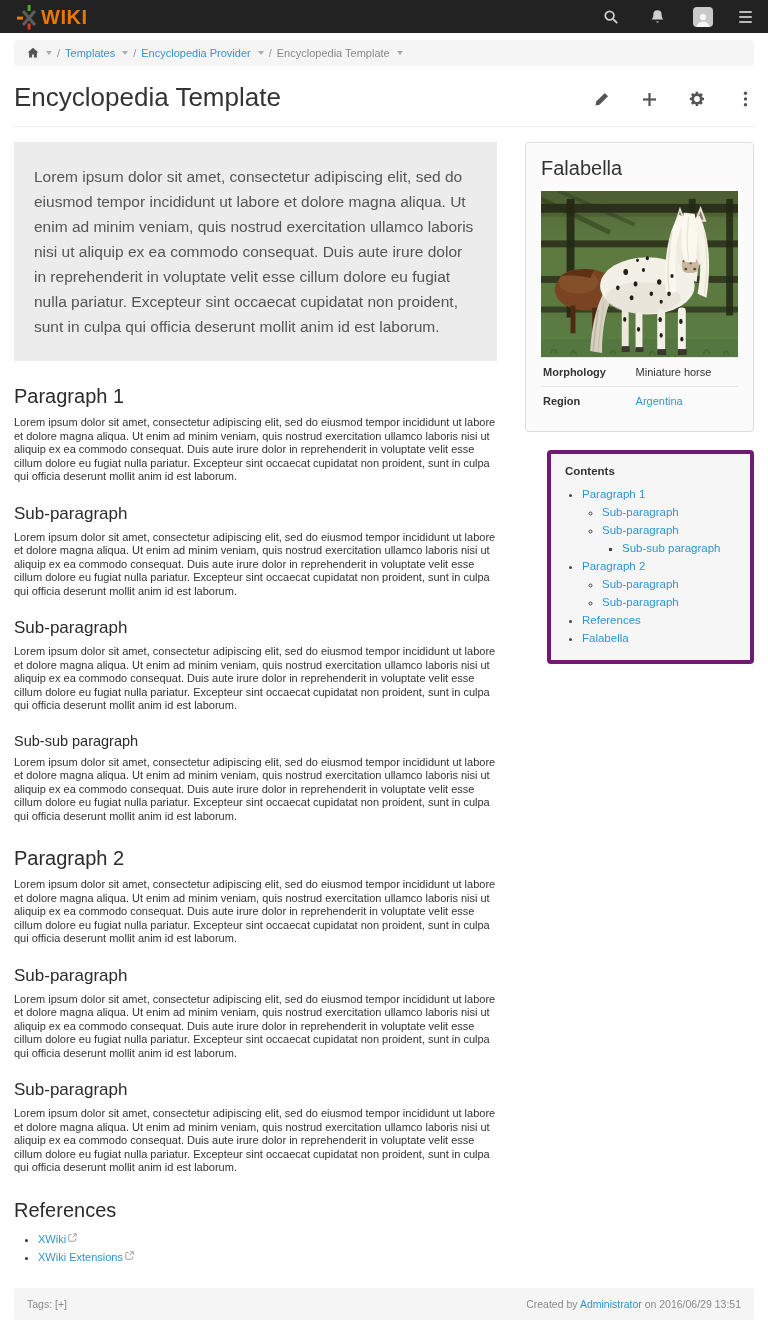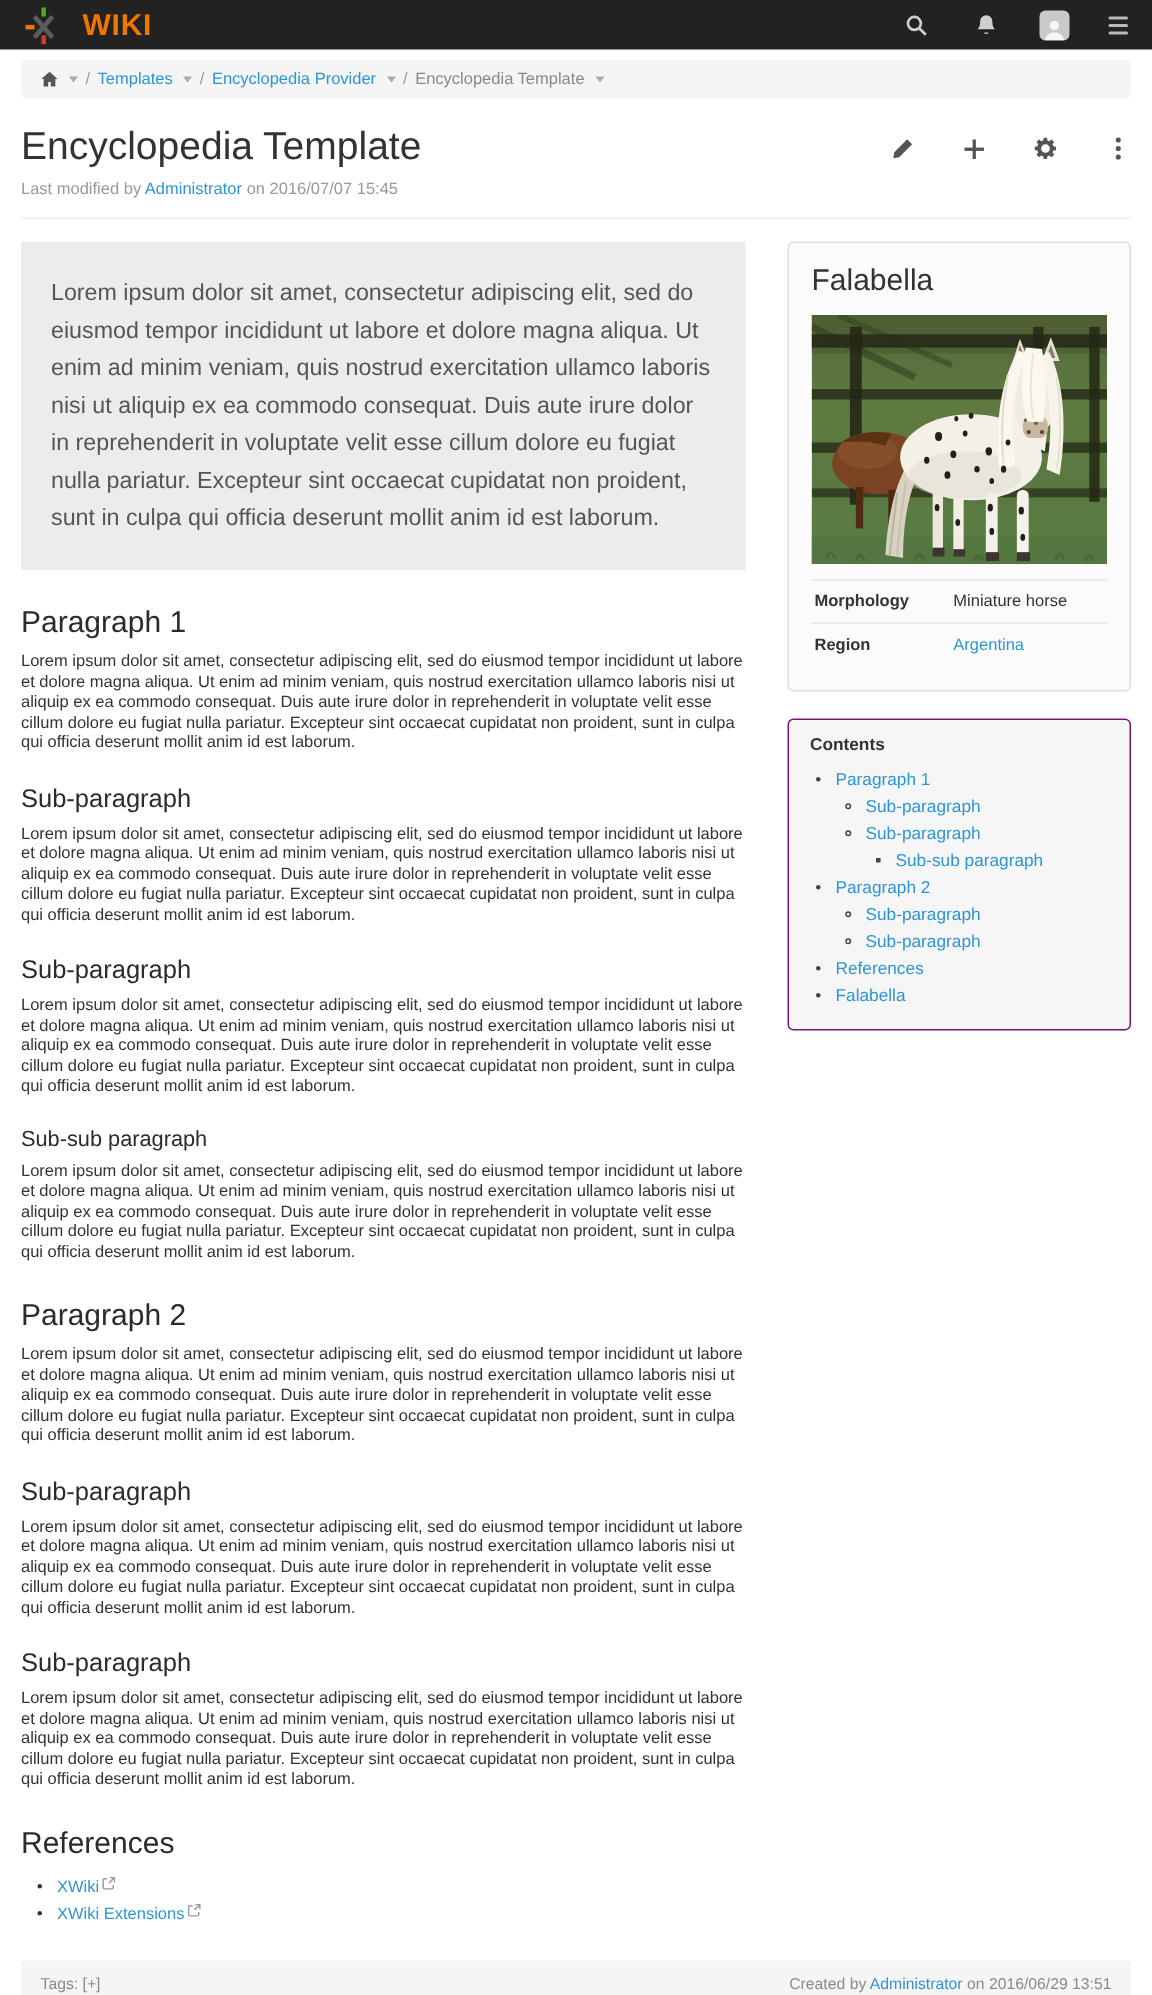--- a/index.html
+++ b/index.html
@@ -7,21 +7,21 @@
   body {
     font-family: "Liberation Sans", "DejaVu Sans", sans-serif;
     background: #ffffff; color: #333;
     display: flex; flex-direction: column; min-height: 1330px;
   }
   
   .topbar {
     height: 33px; background: #222; display: flex; align-items: center;
     padding: 0 16px 0 16px; flex: 0 0 auto;
   }
-  .brand { display: flex; align-items: center; gap: 16px; cursor: pointer; }
+  .brand { display: flex; align-items: center; gap: 2px; cursor: pointer; }
   .brand-word { color: #ee7600; font-size: 20px; font-weight: 700; letter-spacing: 0.5px; line-height: 1; margin-left: -3px; }
   .topbar-spacer { flex: 1; }
   .topbar-actions { display: flex; align-items: center; gap: 26px; }
   .tb-icon { display: inline-flex; align-items: center; justify-content: center; width: 20px; height: 20px; cursor: pointer; }
   .avatar-box { width: 20px; height: 20px; background: #c9c9c9; border-radius: 4px; display: inline-flex; align-items: flex-end; justify-content: center; overflow: hidden; cursor: pointer; }
   .burger { display: inline-flex; flex-direction: column; gap: 3px; cursor: pointer; }
   .burger span { width: 13px; height: 2px; background: #b9b9b9; border-radius: 1px; }
   
   .container { width: 740px; margin: 0 auto; flex: 1 0 auto; }
   
@@ -60,26 +60,26 @@
   .ref-list li { font-size: 11px; line-height: 17px; color: #333; }
   .ref-list a { color: #2e95d3; text-decoration: none; cursor: pointer; }
   .ext-ic { margin-left: 2px; vertical-align: 1px; }
   
   .panel {
     background: #fbfbfb; border: 1px solid #dedede; border-radius: 4px;
     padding: 14px 15px 16px;
   }
   .panel h2.panel-title { font-size: 20px; font-weight: 400; color: #333; margin-bottom: 11px; }
   .photo-wrap { width: 197px; height: 166px; overflow: hidden; }
-  .info-table { width: 100%; border-collapse: collapse; margin-top: 10px; }
+  .info-table { width: 100%; border-collapse: collapse; }
   .info-table tr { border-top: 1px solid #e7e7e7; }
   .info-table th { text-align: left; font-size: 11px; color: #333; padding: 8px 2px; width: 47%; font-weight: 700; }
   .info-table td { font-size: 11px; color: #333; padding: 8px 2px; }
   .info-table a { color: #2e95d3; text-decoration: none; cursor: pointer; }
-  .toc-panel { margin-top: 18px; background: #f6f6f6; border: 1px solid #701a75; border-radius: 4px; padding: 11px 14px 13px; }
+  .toc-panel { margin-top: 18px; background: #f6f6f6; border: 4px solid #701a75; border-radius: 4px; padding: 11px 14px 13px; margin-left: 22px; }
   .toc-title { font-size: 11.5px; font-weight: 700; color: #333; margin-bottom: 8px; }
   .toc-panel ul { margin-left: 17px; }
   .toc-panel ul ul { margin-left: 20px; }
   .toc-panel li { font-size: 11.5px; line-height: 18px; color: #444; }
   ul.toc-l1 > li { list-style-type: disc; }
   ul.toc-l2 > li { list-style-type: circle; }
   ul.toc-l3 > li { list-style-type: square; }
   .toc-panel a { color: #2e95d3; text-decoration: none; cursor: pointer; }
   
   .content-footer {
@@ -175,25 +175,20 @@
           </svg>
       </span>
       <span class="act">
         <svg width="5" height="16" viewBox="0 0 5 16">
             <circle cx="2.5" cy="2.3" r="1.7" fill="#555"></circle>
             <circle cx="2.5" cy="8" r="1.7" fill="#555"></circle>
             <circle cx="2.5" cy="13.7" r="1.7" fill="#555"></circle>
           </svg>
       </span>
     </div>
-  </div>
-  <div class="modified">
-    <span>Last modified by</span>
-    <a>Administrator</a>
-    <span>on 2016/07/07 15:45</span>
   </div>
   <hr class="top-rule">
 
   <div class="columns">
 
     <div class="main-col">
       <div class="lead">Lorem ipsum dolor sit amet, consectetur adipiscing elit, sed do eiusmod tempor incididunt ut labore et dolore magna aliqua. Ut enim ad minim veniam, quis nostrud exercitation ullamco laboris nisi ut aliquip ex ea commodo consequat. Duis aute irure dolor in reprehenderit in voluptate velit esse cillum dolore eu fugiat nulla pariatur. Excepteur sint occaecat cupidatat non proident, sunt in culpa qui officia deserunt mollit anim id est laborum.</div>
 
       <h2>Paragraph 1</h2>
       <p class="body">Lorem ipsum dolor sit amet, consectetur adipiscing elit, sed do eiusmod tempor incididunt ut labore et dolore magna aliqua. Ut enim ad minim veniam, quis nostrud exercitation ullamco laboris nisi ut aliquip ex ea commodo consequat. Duis aute irure dolor in reprehenderit in voluptate velit esse cillum dolore eu fugiat nulla pariatur. Excepteur sint occaecat cupidatat non proident, sunt in culpa qui officia deserunt mollit anim id est laborum.</p>

